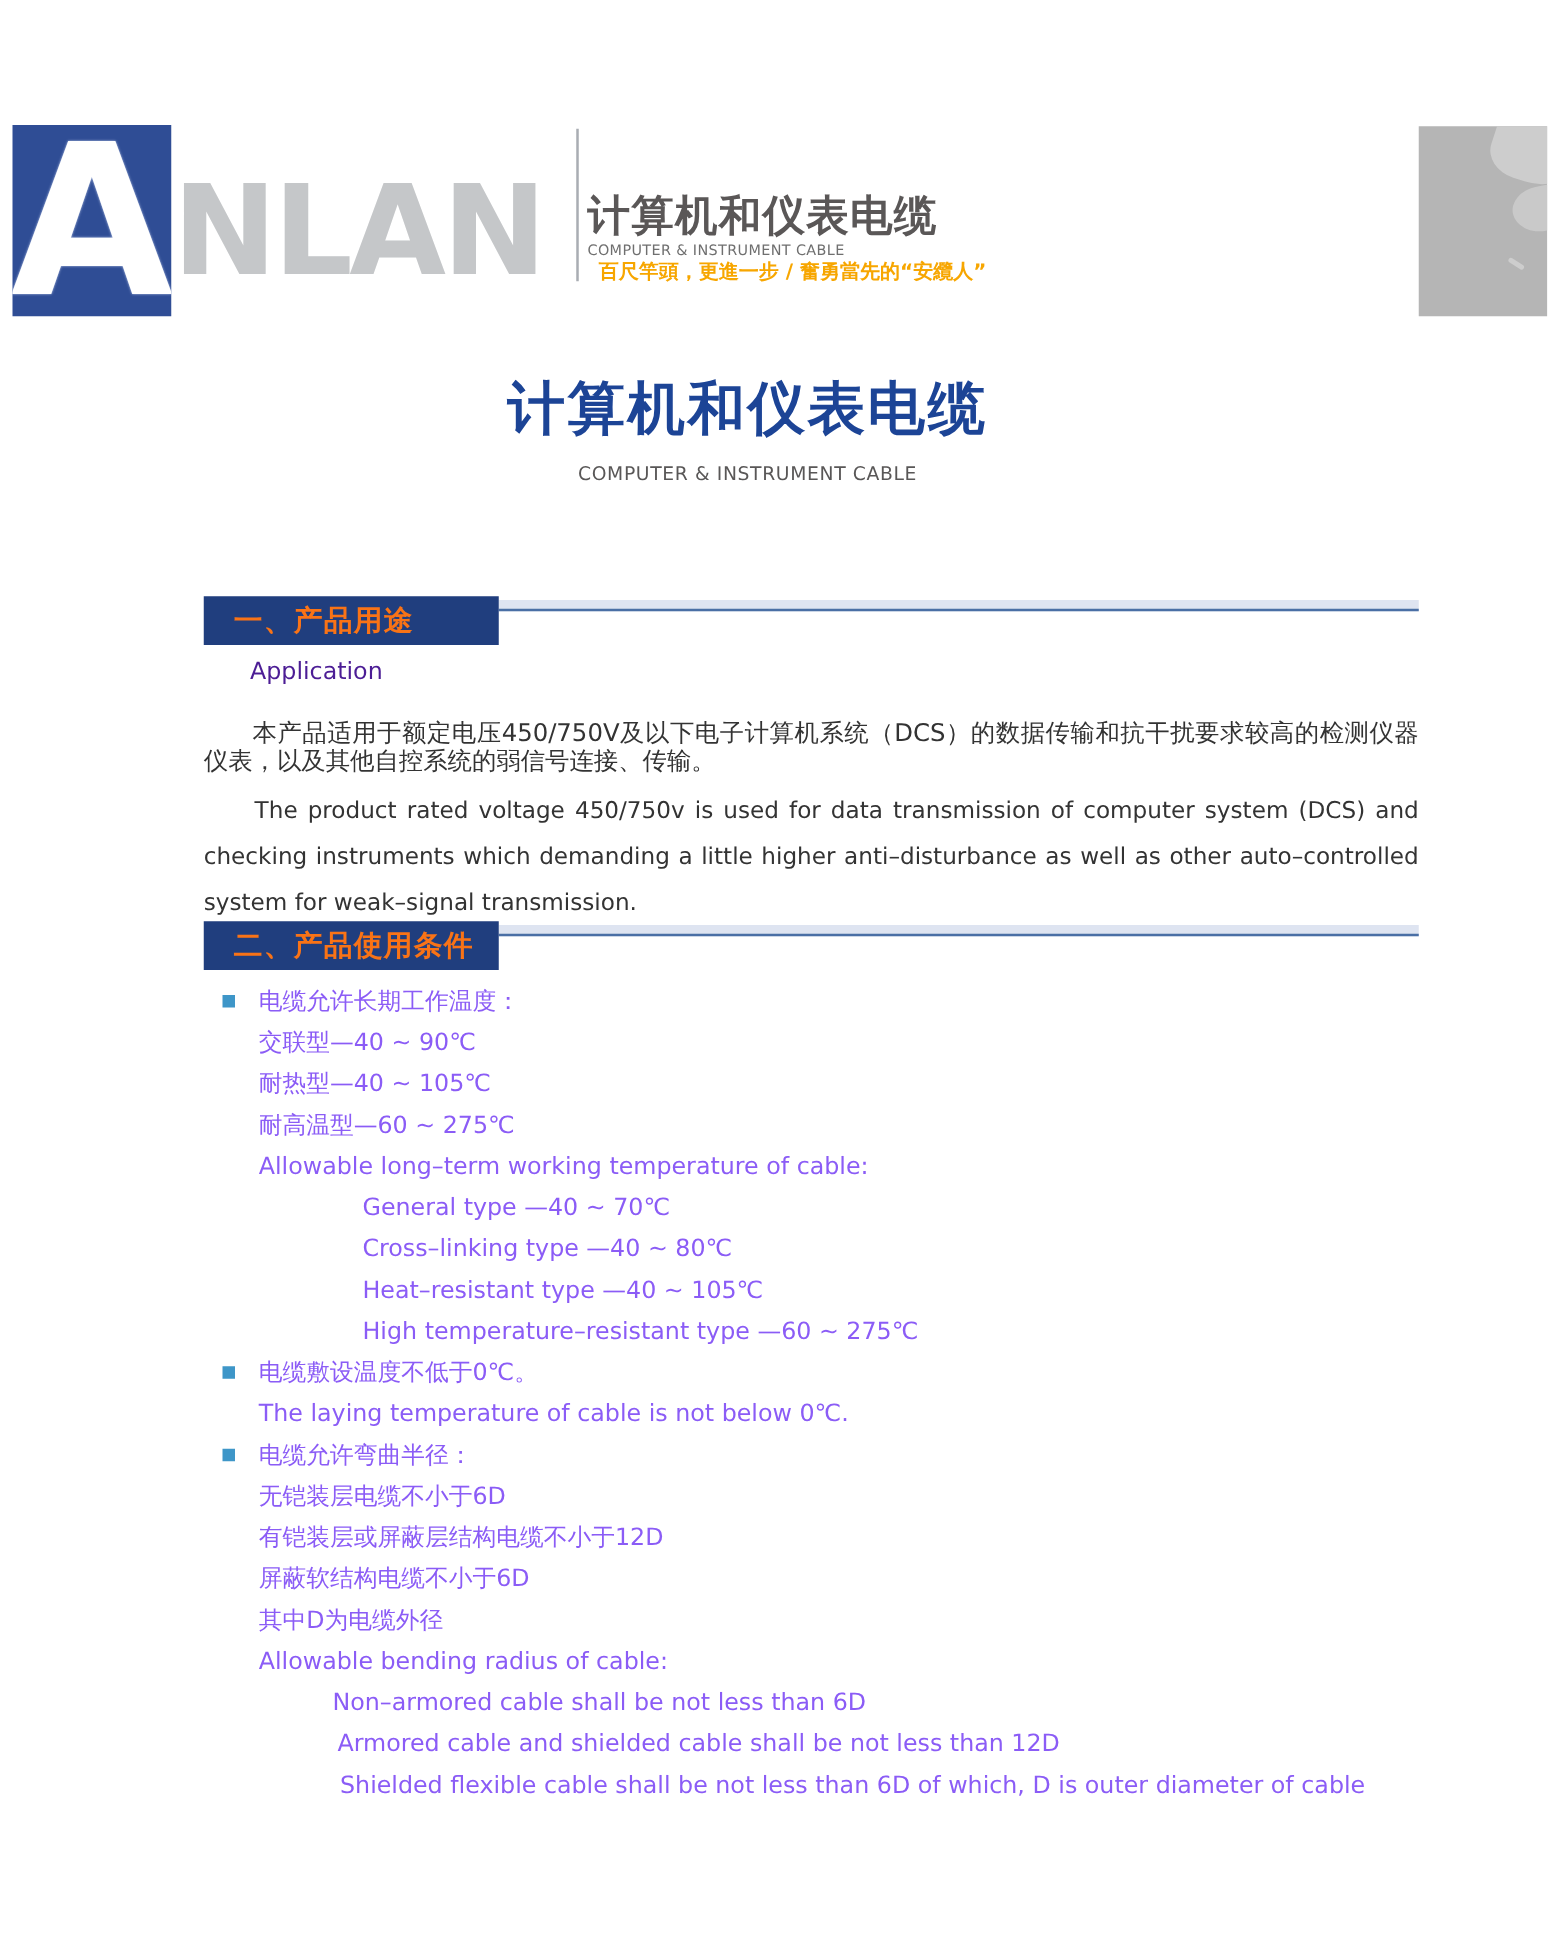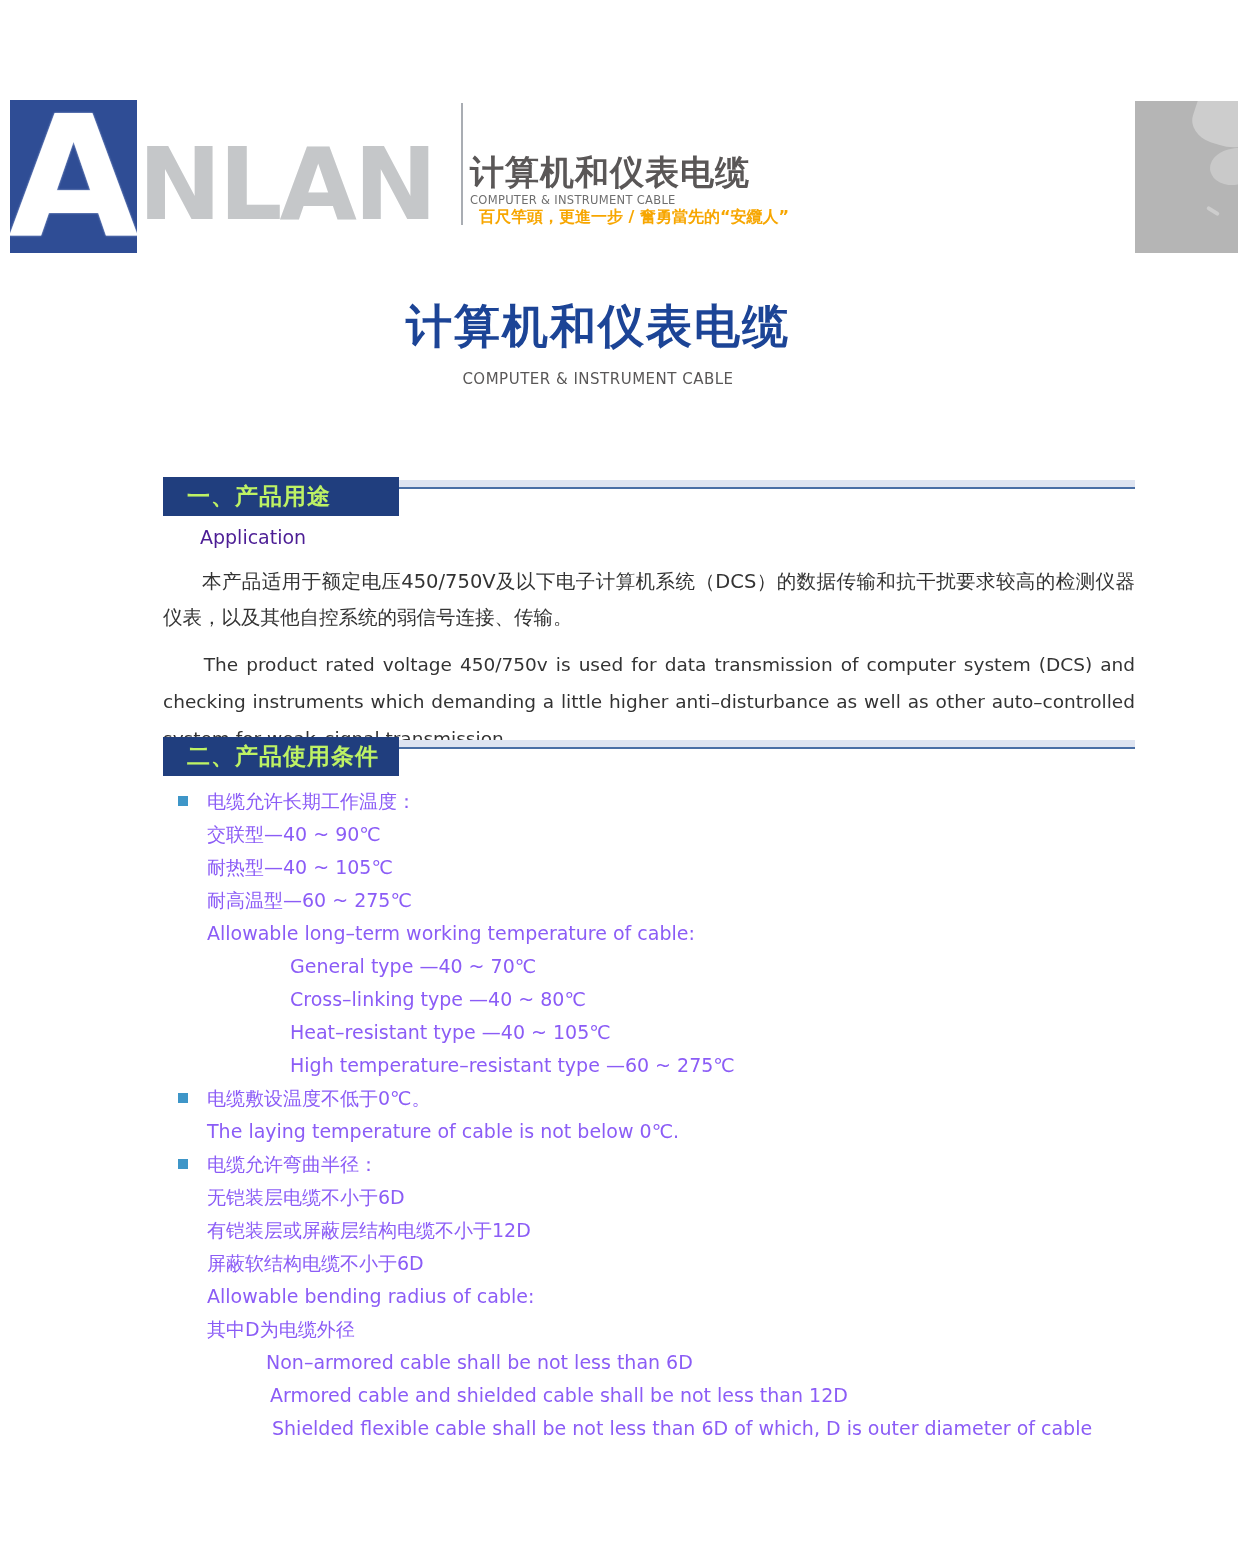--- a/index.html
+++ b/index.html
@@ -56,32 +56,32 @@
   .hero-en { margin-top:12px; font-size:15px; color:#595757; letter-spacing:0.5px; }
 
   
   .section { position:absolute; left:163px; width:972px; }
   #section1 { top:477px; }
   #section2 { top:737px; }
 
   .sec-head { position:relative; height:39px; }
   .sec-banner {
     position:absolute; left:0; top:0; width:236px; height:39px; background:#203e7e;
-    color:#bef264; font-size:23px; font-weight:bold; letter-spacing:1px;
+    color:#f97316; font-size:23px; font-weight:bold; letter-spacing:1px;
     display:flex; align-items:center; padding-left:24px; z-index:2; white-space:nowrap;
   }
   .sec-rule {
     position:absolute; left:236px; right:0; top:3px; height:9px;
     background:#dee4f1; border-bottom:2px solid #4a6fa5; z-index:1;
   }
   .sec-sub-en { margin:10px 0 0 37px; font-size:19px; color:#4c1d95; }
   #section2 .sec-sub-en { margin-left:44px; }
 
   .para-cn {
-    margin-top:16px; font-size:19.5px; line-height:36px; color:#333;
+    margin-top:28px; font-size:19.5px; line-height:22px; color:#333;
     text-align:justify; text-indent:2em;
   }
   .para-en {
     margin-top:10px; font-size:18.5px; line-height:37px; color:#333;
     text-align:justify; text-indent:2.2em;
   }
 
   
   .cond-list { margin-top:9px; }
   .cond-row { position:relative; min-height:33px; line-height:33px; font-size:19px; color:#8b5cf6; }
@@ -204,30 +204,30 @@
     <span class="cond-text" style="padding-left: 44px;">有铠装层或屏蔽层结构电缆不小于12D</span>
   </div>
 
   <div class="cond-row">
 
     <span class="cond-text" style="padding-left: 44px;">屏蔽软结构电缆不小于6D</span>
   </div>
 
   <div class="cond-row">
 
+    <span class="cond-text" style="padding-left: 44px;">其中D为电缆外径</span>
+  </div>
+
+  <div class="cond-row">
+
     <span class="cond-text" style="padding-left: 44px;">Allowable bending radius of cable:</span>
   </div>
 
   <div class="cond-row">
 
-    <span class="cond-text" style="padding-left: 44px;">其中D为电缆外径</span>
-  </div>
-
-  <div class="cond-row">
-
     <span class="cond-text" style="padding-left: 103px;">Non–armored cable shall be not less than 6D</span>
   </div>
 
   <div class="cond-row">
 
     <span class="cond-text" style="padding-left: 107px;">Armored cable and shielded cable shall be not less than 12D</span>
   </div>
 
   <div class="cond-row">
 

